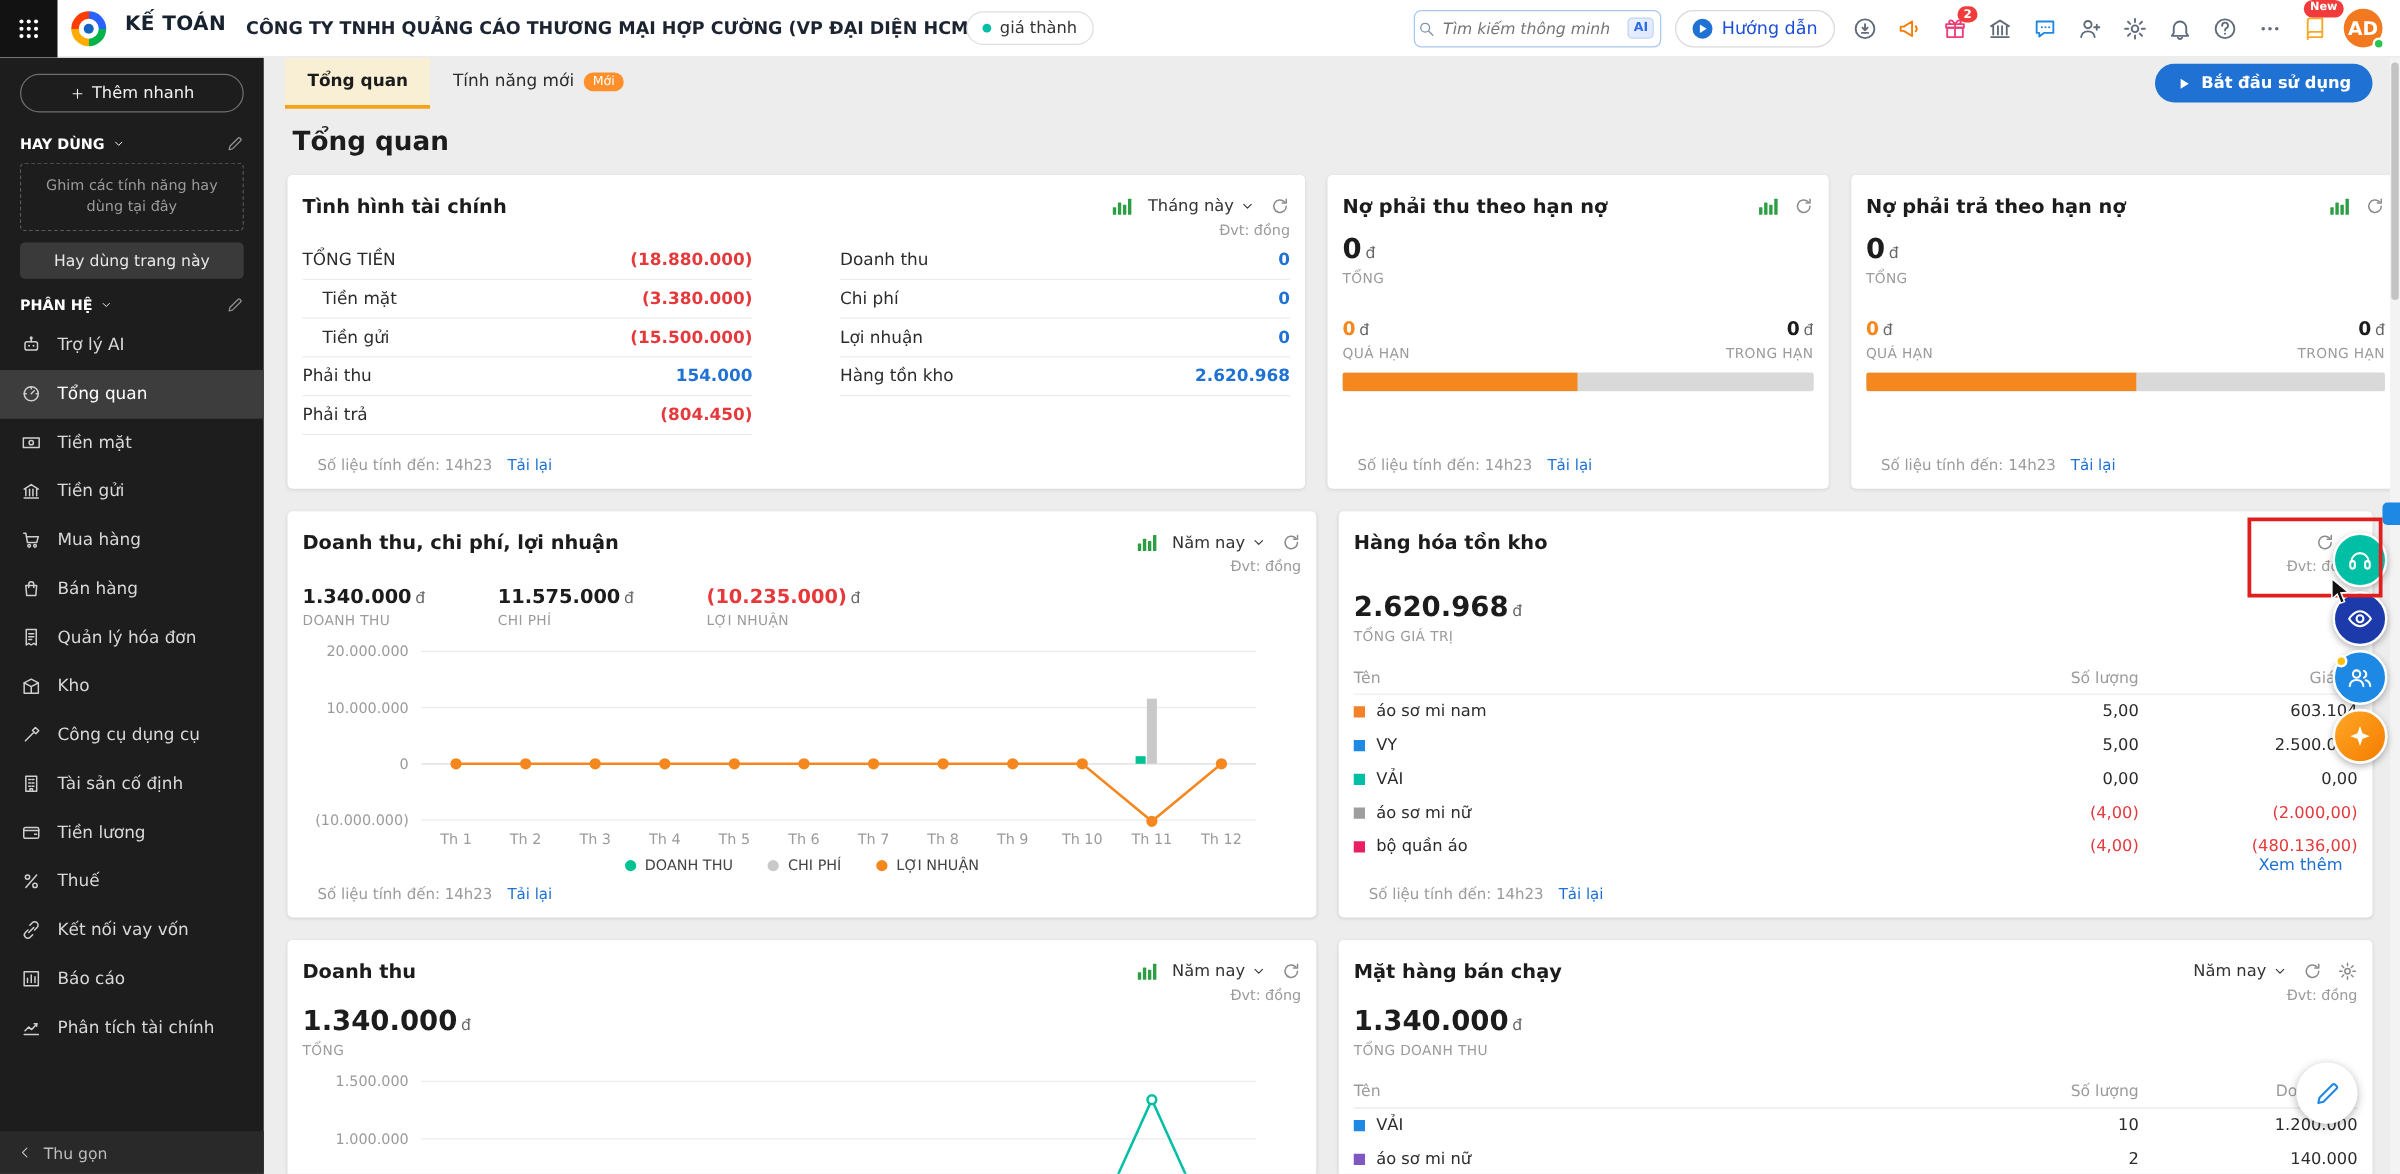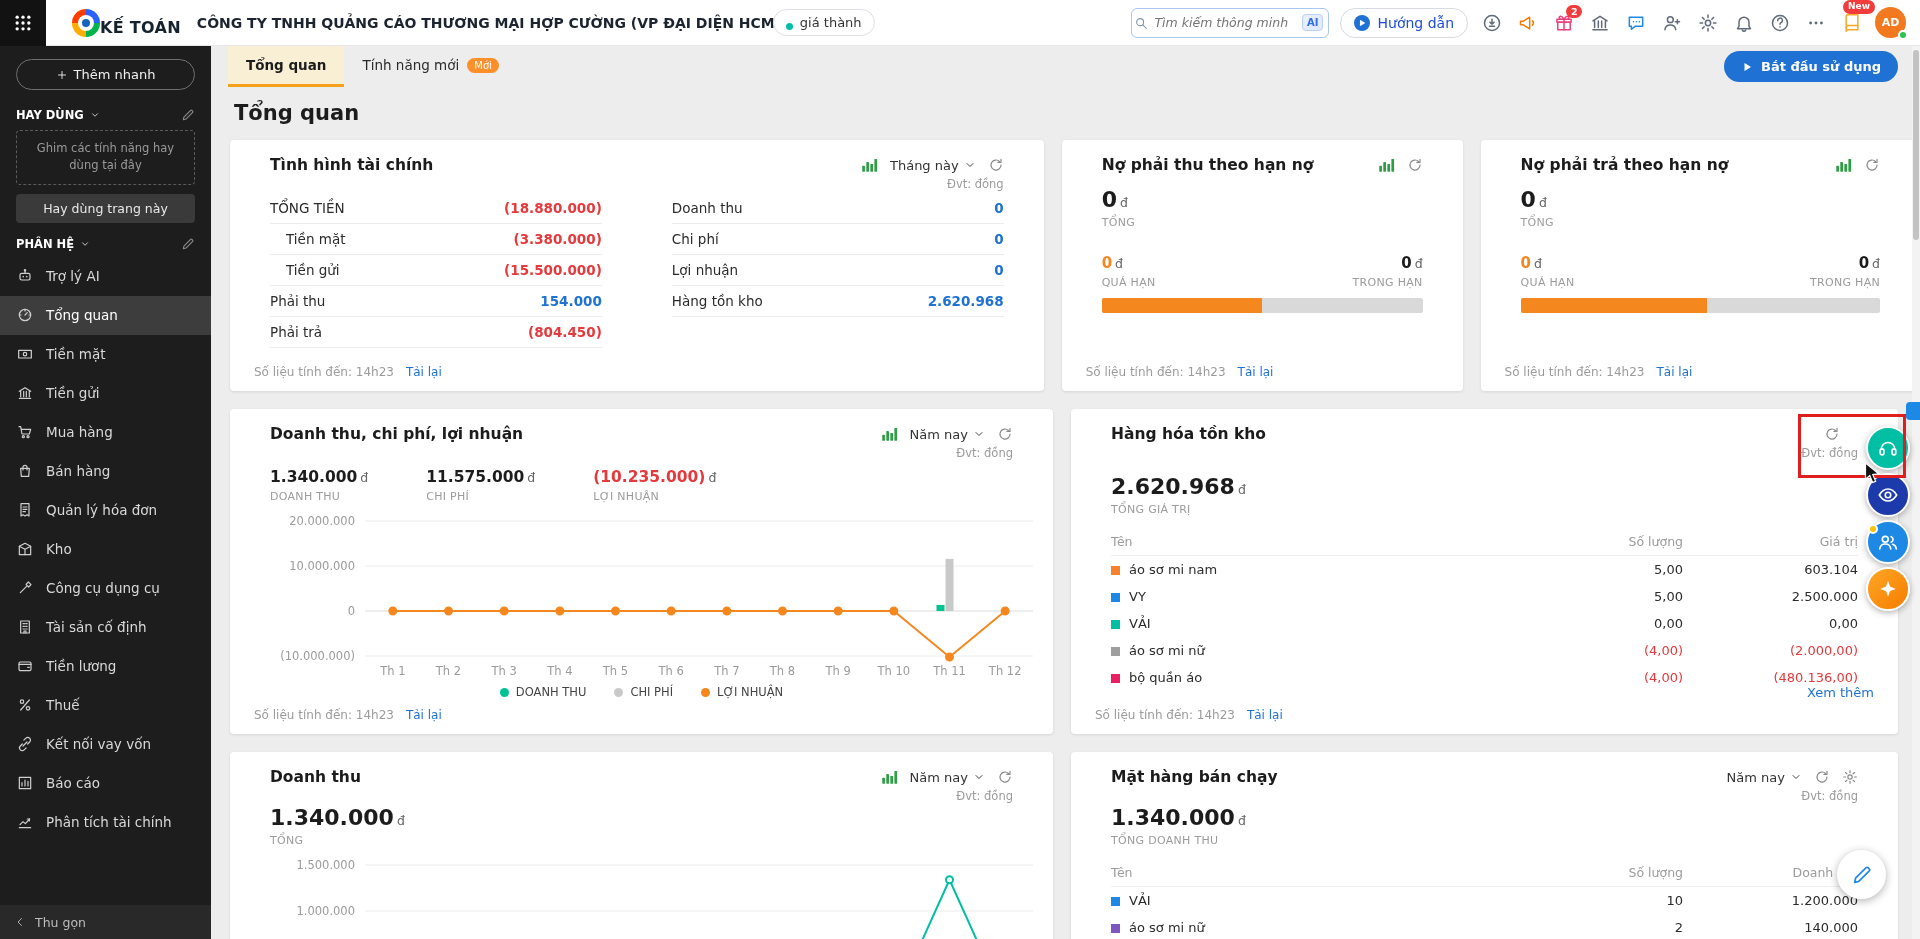--- a/index.html
+++ b/index.html
@@ -6,39 +6,39 @@
 html,body{width:1920px;height:939px;overflow:hidden;font-family:"DejaVu Sans","Liberation Sans",sans-serif;font-size:13px;color:#212529;background:#ededed}
 button{font-family:inherit}
 .ic{display:inline-block;vertical-align:middle;flex:none}
 .i10{width:10px;height:10px}.i12{width:12px;height:12px}.i14{width:14px;height:14px}.i16{width:16px;height:16px}.i18{width:18px;height:18px}.i20{width:20px;height:20px}.i22{width:22px;height:22px}
 [data-tone="red"]{color:#e5393c !important}
 [data-tone="blue"]{color:#1f72d4 !important}
 [data-indent="true"]{padding-left:16px}
 
 .topbar{position:absolute;top:0;left:0;right:0;height:46px;background:#fff;display:flex;align-items:center;z-index:50;border-bottom:1px solid #e6e6e6}
 .app-launcher{width:46px;height:46px;background:#121212;color:#fff;display:flex;align-items:center;justify-content:center;cursor:pointer;flex:none;border:none}
-.brand{display:flex;align-items:flex-end;gap:0;padding:0 16px 0 26px}
+.brand{display:flex;align-items:flex-start;gap:15px;padding:0 16px 0 11px}
 .logo{width:28px;height:28px;border-radius:50%;position:relative;display:inline-block;background:conic-gradient(#2962ff 0 25%,#00b34a 25% 50%,#ffab00 50% 75%,#ff3d00 75% 100%)}
 .logo::after{content:"";position:absolute;inset:6px;background:#fff;border-radius:50%}
 .logo-inner{position:absolute;inset:10px;background:#1565c0;border-radius:50%;z-index:2}
 .brand-name{font-weight:bold;font-size:16px;color:#16222e;letter-spacing:.3px}
 .company{display:flex;align-items:center;gap:7px;font-weight:bold;font-size:14px;color:#1b2430;cursor:pointer;max-width:560px;white-space:nowrap}
-.ctx-chip{margin-left:16px;display:flex;align-items:flex-end;gap:7px;border:1px solid #dcdfe3;border-radius:15px;padding:5px 12px;font-size:13px;color:#333;background:#fff;cursor:pointer;white-space:nowrap}
+.ctx-chip{margin-left:16px;display:flex;align-items:center;gap:7px;border:1px solid #dcdfe3;border-radius:15px;padding:5px 12px;font-size:13px;color:#333;background:#fff;cursor:pointer;white-space:nowrap}
 .chip-dot{width:7px;height:7px;border-radius:50%;background:#00bfa5}
 .tb-right{margin-left:auto;display:flex;align-items:center;gap:11px;padding-right:14px}
 .search{display:flex;align-items:center;gap:6px;border:1px solid #a9c8ef;border-radius:6px;height:30px;padding:0 5px 0 2px;width:198px;color:#7f93ad;background:#fff}
 .search input{border:none;outline:none;flex:1;min-width:0;font-style:italic;font-size:12.5px;color:#5a6b82;background:transparent;font-family:inherit}
 .ai-badge{background:linear-gradient(135deg,#eaf2ff,#dfe6ff);border:1px solid #bcd0f5;color:#2e6be6;font-size:10px;font-weight:bold;border-radius:4px;padding:2px 4px}
 .guide-btn{display:flex;align-items:center;gap:7px;height:30px;padding:0 13px;border-radius:15px;border:1px solid #d7dade;background:#fff;font-size:14px;color:#1d4ed8;cursor:pointer}
 .play-circle{width:16px;height:16px;border-radius:50%;background:#1f72d4;color:#fff;display:flex;align-items:center;justify-content:center}
 .tb-icon{position:relative;width:25px;height:25px;border:none;background:none;color:#5f6b7a;cursor:pointer;display:flex;align-items:center;justify-content:center;padding:0}
 .tb-icon.orange{color:#f57c00}.tb-icon.blue{color:#1e88e5}.tb-icon.amber{color:#f9a825}.tb-icon.pink{color:#ec407a}
 .badge-red{position:absolute;top:-5px;right:-6px;background:#f23b3b;color:#fff;border-radius:9px;font-size:9.5px;font-weight:bold;padding:1px 4.5px;line-height:1.2}
 .badge-new{position:absolute;top:-10px;right:-11px;background:#f23b3b;color:#fff;border-radius:7px;font-size:9px;font-weight:bold;padding:1px 5px;line-height:1.3}
-.avatar{position:relative;width:31px;height:31px;border-radius:50%;background:#f2791f;color:#fff;font-weight:bold;font-size:11px;display:flex;align-items:center;justify-content:center;cursor:pointer}
+.avatar{position:relative;width:31px;height:31px;border-radius:50%;background:#f2791f;color:#fff;font-weight:bold;font-size:15px;display:flex;align-items:center;justify-content:center;cursor:pointer}
 .status-dot{position:absolute;bottom:-2px;right:-2px;width:10px;height:10px;border-radius:50%;background:#2bc34f;border:2px solid #fff}
 
 .sidebar{position:absolute;top:46px;left:0;bottom:0;width:211px;background:#1d1d1d;color:#d7d7d7;display:flex;flex-direction:column;z-index:40}
 .quick-add{margin:13px 16px 8px;height:31px;border:1px solid #6f6f6f;border-radius:16px;background:transparent;color:#f0f0f0;font-size:13px;display:flex;align-items:center;justify-content:center;gap:6px;cursor:pointer;flex:none}
 .sb-section{display:flex;align-items:center;gap:6px;padding:10px 16px 6px;font-size:11.5px;font-weight:bold;color:#fff;flex:none}
 .sb-section .pencil{margin-left:auto;color:#8f8f8f;cursor:pointer}
 .pin-hint{margin:2px 16px 9px;border:1px dashed #5a5a5a;border-radius:4px;padding:9px 10px;font-size:11.5px;color:#9a9a9a;text-align:center;line-height:1.5;flex:none}
 .fav-btn{margin:0 16px 4px;height:29px;background:#3a3a3a;border:none;border-radius:4px;color:#e8e8e8;font-size:12.5px;cursor:pointer;flex:none}
 .sb-items{flex:1;overflow:hidden}
 .sb-item{display:flex;align-items:center;gap:13px;height:39px;padding:0 17px;font-size:13.5px;color:#d9d9d9;cursor:pointer;white-space:nowrap}
@@ -48,21 +48,21 @@
 
 .main{position:absolute;top:46px;left:211px;right:0;bottom:0;background:#ededed;overflow:hidden}
 .tabbar{height:41px;display:flex;align-items:center;padding:0 22px 0 17px}
 .tab{height:41px;display:flex;align-items:center;gap:8px;padding:0 18px;font-size:13.5px;color:#2b2b2b;cursor:pointer;border-bottom:3px solid transparent}
 .tab[data-active="true"]{background:#f8efd5;border-bottom-color:#f5a21b;font-weight:bold;color:#1c1c1c}
 .badge-moi{background:#ff8f2b;color:#fff;font-size:10px;font-weight:normal;border-radius:9px;padding:2px 7px}
 .start-btn{margin-left:auto;height:31px;display:flex;align-items:center;gap:8px;background:#1f72d4;color:#fff;border:none;border-radius:16px;padding:0 17px;font-size:13px;font-weight:bold;cursor:pointer}
 .content{padding:8px 0 0 19px}
 .page-title{font-size:21px;font-weight:bold;color:#1c1c1c;margin:6px 0 15px;padding-left:4px}
 .row{display:flex;gap:18px;margin-bottom:18px}
-.card{background:#fff;border-radius:4px;box-shadow:0 1px 3px rgba(0,0,0,.1);padding:16px 40px;position:relative}
+.card{background:#fff;border-radius:4px;box-shadow:0 1px 3px rgba(0,0,0,.1);padding:16px 12px;position:relative}
 .row1 .card{height:251px}.row2 .card{height:325px}.row3 .card{height:330px}
 .w-a,.w-d{width:823px}.w-b{width:405px}.w-c{width:444px}.w-e{width:827px}
 .card-h{display:flex;align-items:center}
 .card-title{font-size:15.5px;font-weight:bold;color:#1c1c1c}
 .card-tools{margin-left:auto;display:flex;align-items:center;gap:12px;color:#8a8a8a}
 .mini-chart{color:#2e9e44}
 .period{display:flex;align-items:center;gap:5px;font-size:13px;color:#333;cursor:pointer}
 .unit-note{text-align:right;font-size:11.5px;color:#9b9b9b;margin-top:3px}
 .card-foot{position:absolute;left:24px;bottom:12px;font-size:12px;color:#9b9b9b;display:flex;gap:12px;align-items:center}
 .link{color:#1f72d4;cursor:pointer}

